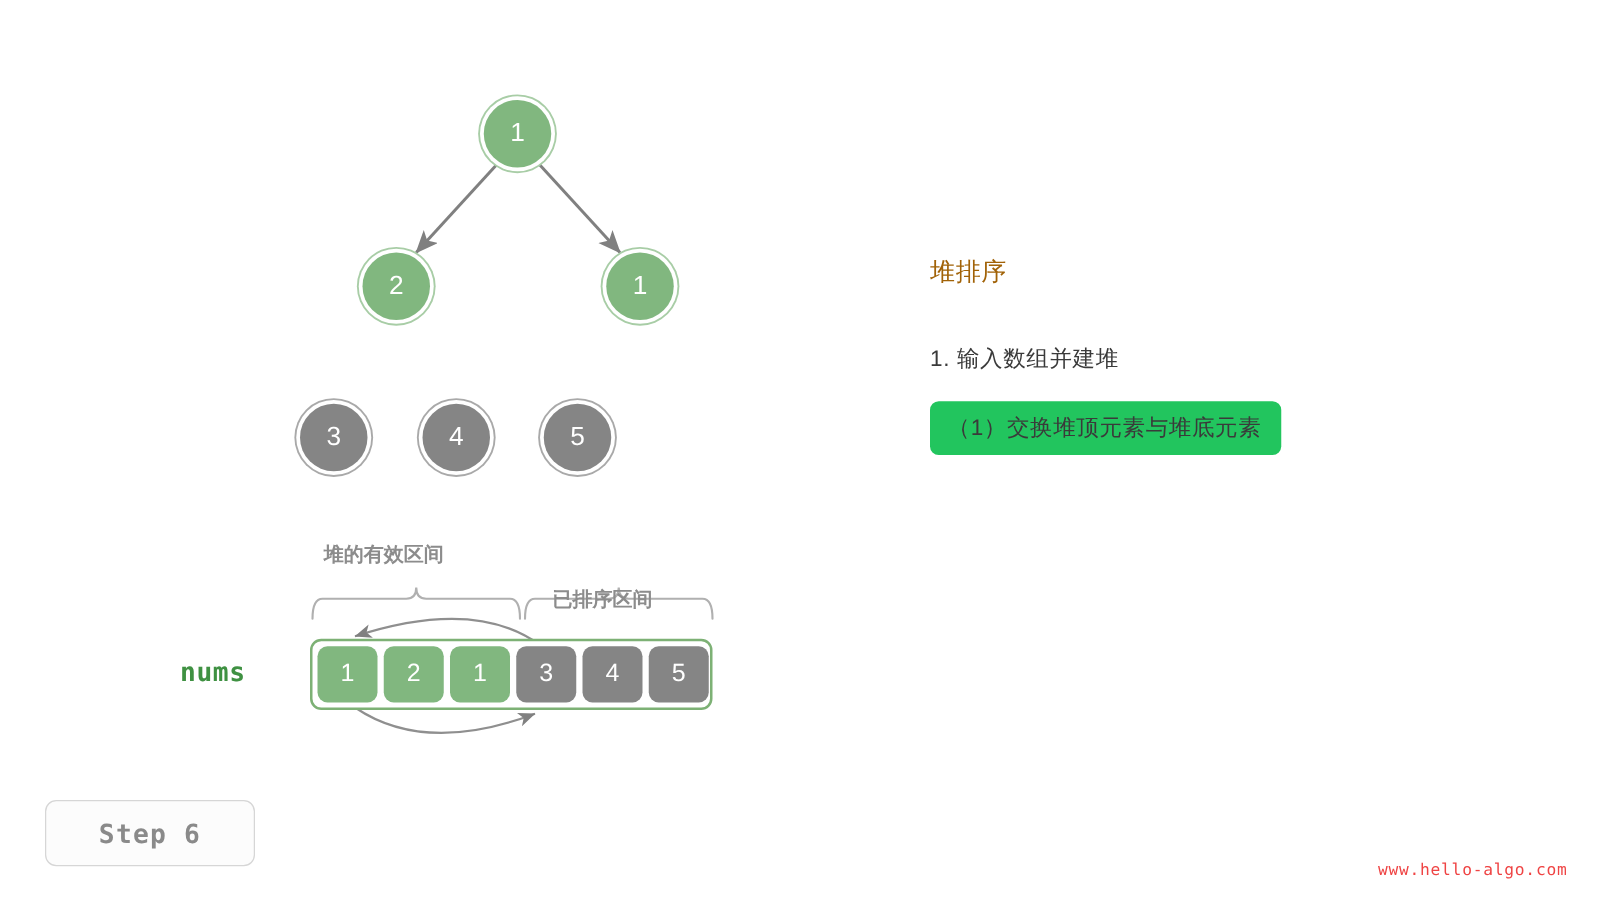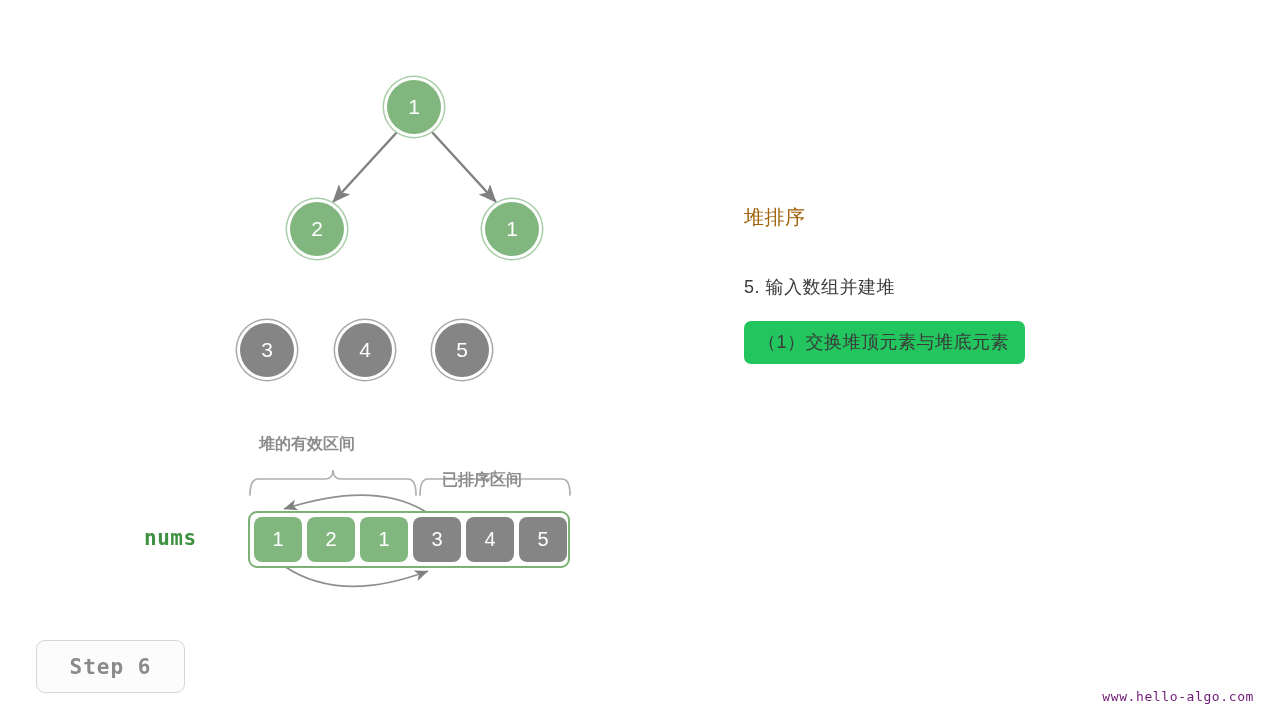--- a/index.html
+++ b/index.html
@@ -133,21 +133,21 @@
     padding: 9px 16px 10px 14px;
     letter-spacing: 0.5px;
     white-space: nowrap;
   }
 
   
   #step-badge {
     position: absolute;
     left: 36px;
     top: 640px;
-    width: 149px;
+    width: 168px;
     height: 53px;
     border: 1px solid #d6d6d6;
     border-radius: 9px;
     background: #fcfcfc;
     display: flex;
     align-items: center;
     justify-content: center;
     font-family: "DejaVu Sans Mono", "Liberation Mono", monospace;
     font-weight: bold;
     font-size: 21px;
@@ -157,21 +157,21 @@
     z-index: 3;
   }
 
   
   #watermark {
     position: absolute;
     right: 26px;
     bottom: 16px;
     font-family: "DejaVu Sans Mono", "Liberation Mono", monospace;
     font-size: 13px;
-    color: #701a75;
+    color: #ef4444;
     letter-spacing: 0.6px;
     z-index: 3;
   }
 </style>
 </head>
 <body>
 
 <svg id="canvas" viewBox="0 0 1280 720" xmlns="http://www.w3.org/2000/svg">
   <defs>
     <marker id="ah" markerWidth="9" markerHeight="9" refX="7.2" refY="3.2" orient="auto" markerUnits="strokeWidth">
@@ -222,20 +222,20 @@
     <div class="cell green">2</div>
     <div class="cell green">1</div>
     <div class="cell gray">3</div>
     <div class="cell gray">4</div>
     <div class="cell gray">5</div>
   </div>
 </div>
 
 <div id="panel">
   <div id="panel-title">堆排序</div>
-  <div class="step-line">5.  输入数组并建堆</div>
+  <div class="step-line">1.  输入数组并建堆</div>
   <div>
     <span class="substep">（1）交换堆顶元素与堆底元素</span>
   </div>
 </div>
 
 <div id="step-badge">Step 6</div>
 <div id="watermark">www.hello-algo.com</div>
 
 </body></html>

